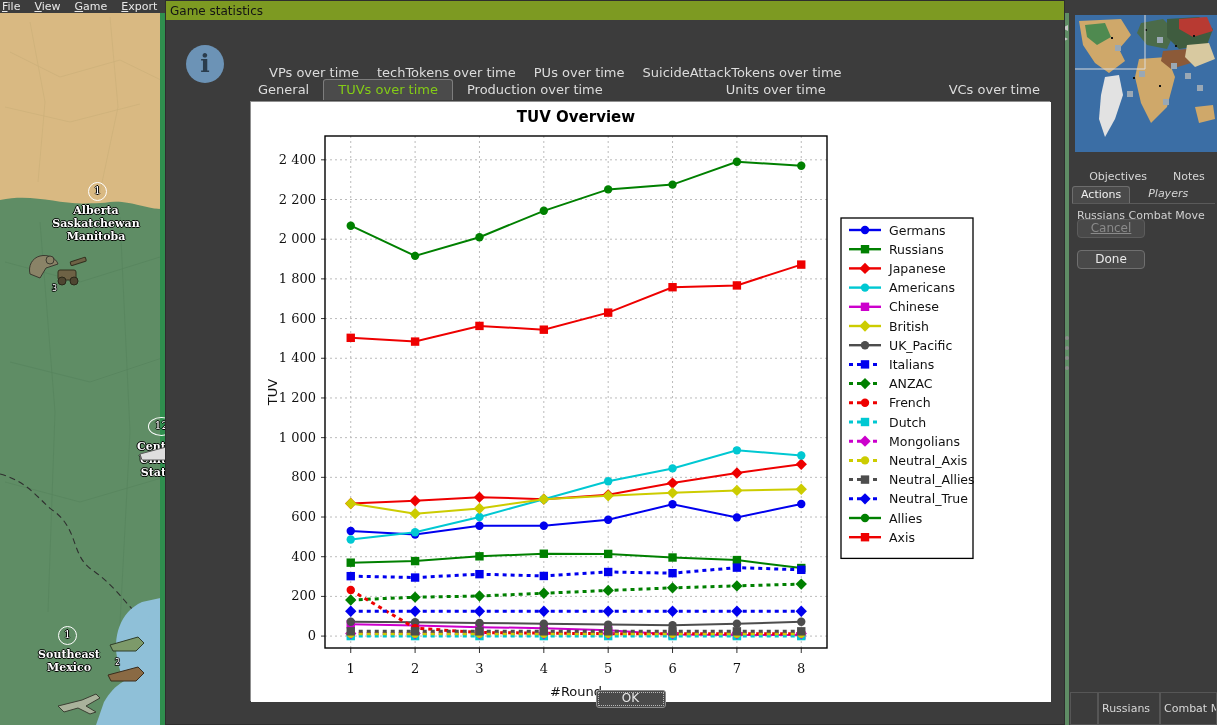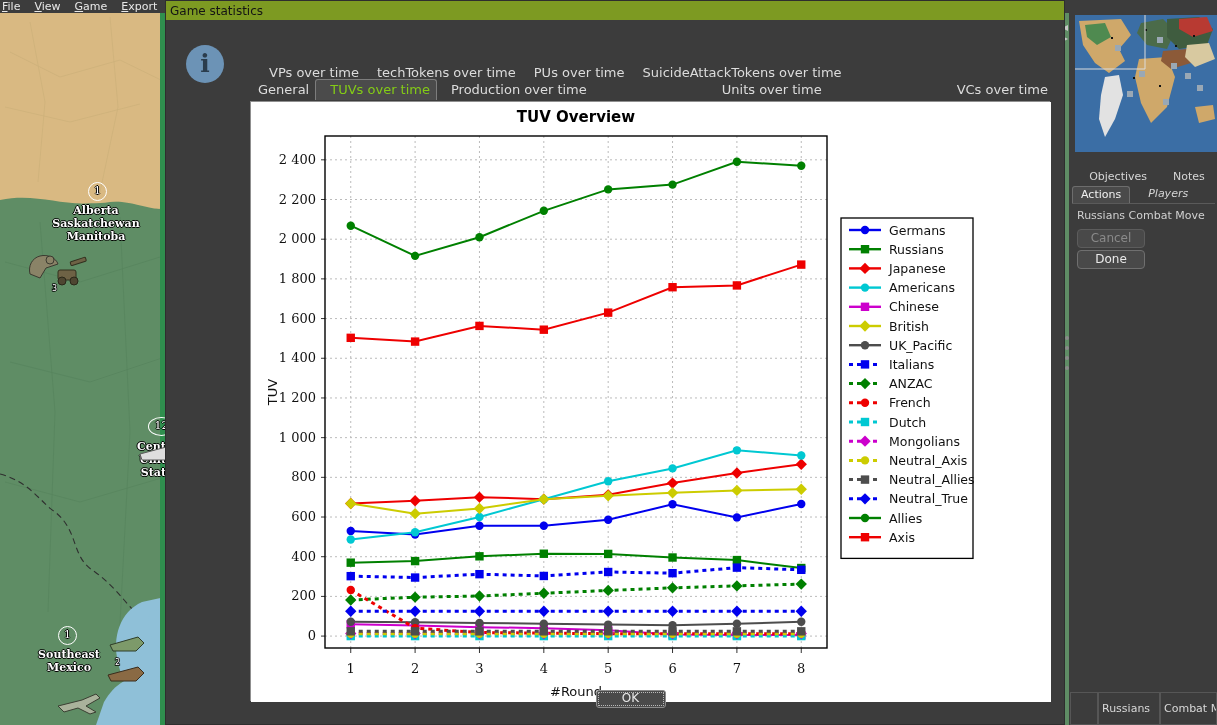--- a/index.html
+++ b/index.html
@@ -43,21 +43,21 @@
 
   #phase-label { position:absolute; left:8px; top:197px; font-size:11px; color:#d0d0d0; white-space:nowrap; }
 
   .gbtn {
     position:absolute; left:8px; width:68px; height:19px;
     background:#494949; border:1px solid #6f6f6f; border-radius:4px;
     font-size:12px; text-align:center; line-height:17px;
     color:#e9e9e9; font-family:"DejaVu Sans", sans-serif;
   }
   .gbtn.disabled { color:#8a8a8a; border-color:#5c5c5c; }
-  #btn-cancel { top:217px; }
+  #btn-cancel { top:207px;text-decoration:underline; }
   #btn-done { top:238px; }
 
   .sq-btn {
     position:absolute; width:52px; height:52px;
     background:#484848; border:1px solid #6a6a6a; border-radius:6px;
   }
   .sq-btn svg { position:absolute; left:0; top:0; }
   #sq1 { left:1120px; top:450px; }
   #sq2 { left:1186px; top:450px; }
   #sq3 { left:1100px; top:542px; }
@@ -105,21 +105,21 @@
   #tabs-top {
     position:absolute; left:94px; top:40px; width:800px; height:20px;
     display:flex; align-items:flex-end; font-size:13px; color:#dcdcdc;
   }
   #tabs-top .t { padding:0 9px; white-space:nowrap; }
 
   #tabs-bottom {
     position:absolute; left:78px; top:58px; width:810px; height:22px;
     display:flex; align-items:flex-end; font-size:13px; color:#dcdcdc;
   }
-  #tabs-bottom .t { padding:2px 6px 3px 14px; white-space:nowrap; }
+  #tabs-bottom .t { padding:2px 14px 3px 14px; white-space:nowrap; }
   #tabs-bottom .t.active {
     background:#4b4b4b; color:#84cc16;
     border:1px solid #7d7d7d; border-bottom:none; border-radius:3px 3px 0 0;
   }
   #tabs-bottom .spacer{flex:1;}
 
   #chart-panel {
     position:absolute; left:84px; top:81px; width:800px; height:600px;
     background:#ffffff; border:1px solid #8f8f8f;
   }

